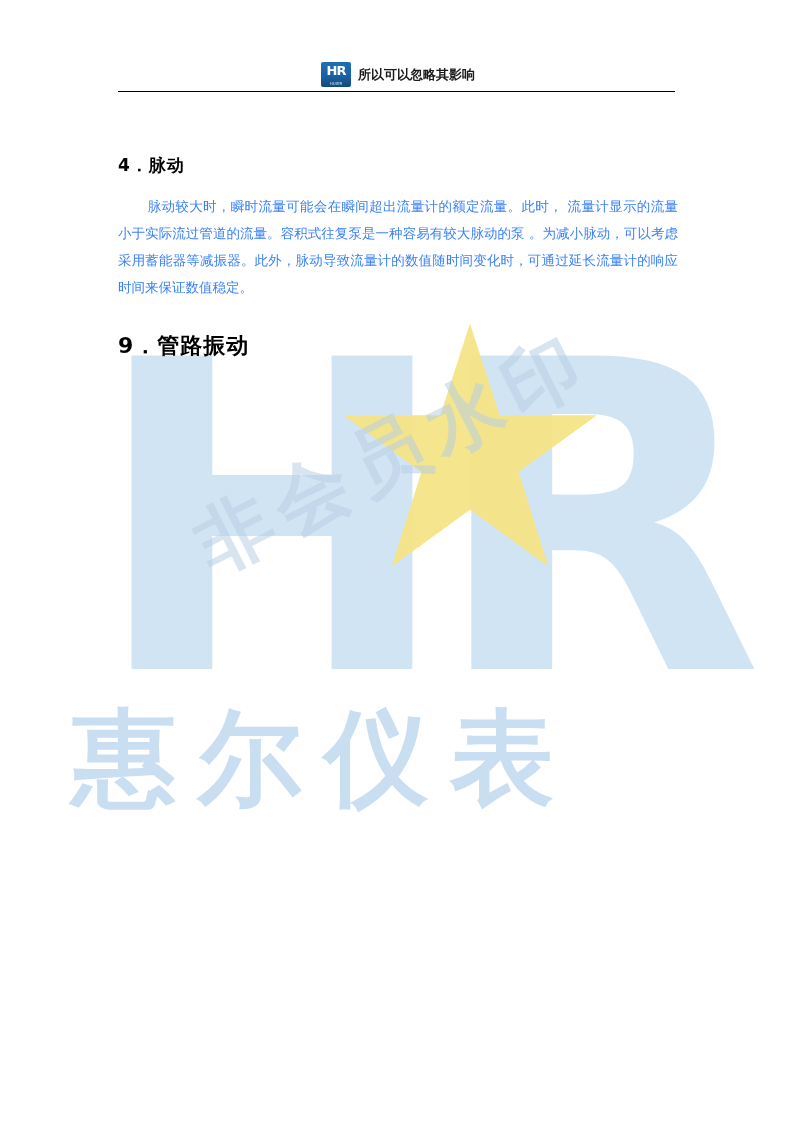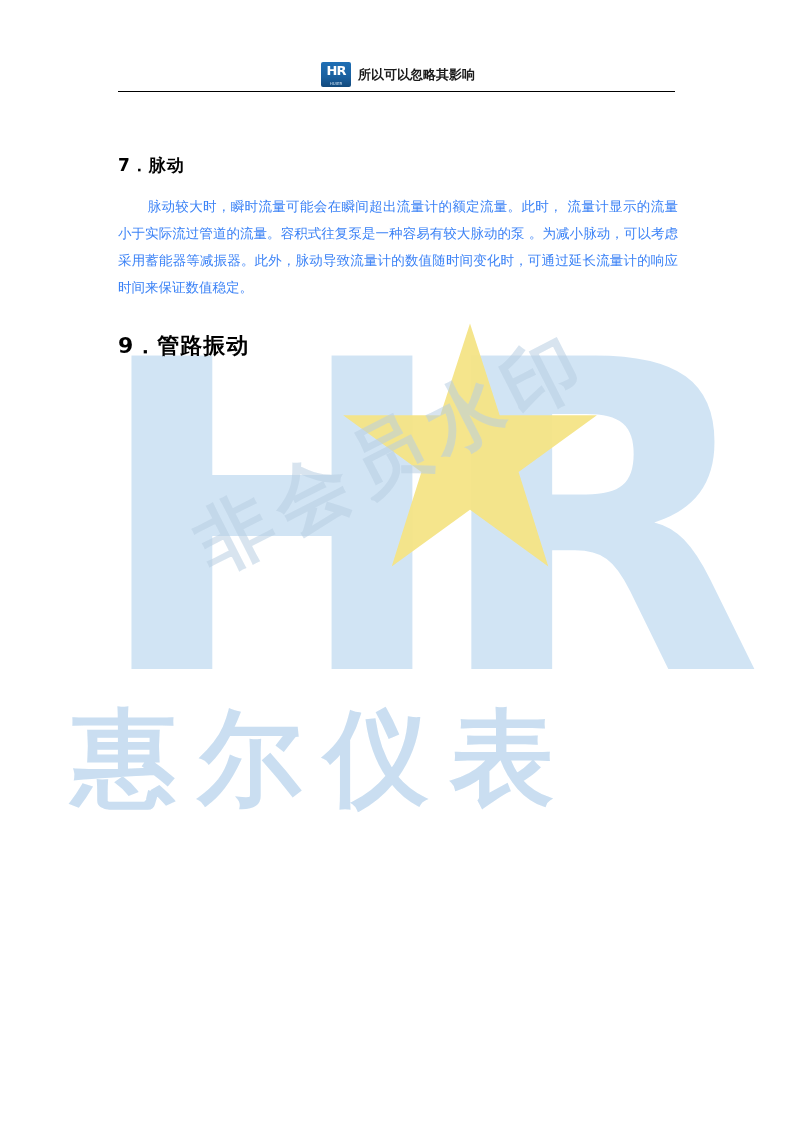--- a/index.html
+++ b/index.html
@@ -207,20 +207,20 @@
         <div class="logo-mark">HR</div>
         <div class="logo-sub">HUIER</div>
       </div>
       <div class="company">所以可以忽略其影响</div>
     </div>
     <div class="header-rule"></div>
   </div>
 
   <div class="content">
 
-    <h2 class="h-num-heading h8">7．脉动</h2>
+    <h2 class="h-num-heading h8">4．脉动</h2>
     <p class="body indent2">脉动较大时，瞬时流量可能会在瞬间超出流量计的额定流量。此时， 流量计显示的流量小于实际流过管道的流量。容积式往复泵是一种容易有较大脉动的泵 。为减小脉动，可以考虑采用蓄能器等减振器。此外，脉动导致流量计的数值随时间变化时，可通过延长流量计的响应时间来保证数值稳定。</p>
 
     <h2 class="h-num-heading h9">9．管路振动</h2>
 
   </div>
 
 </div>
 
 </body></html>

